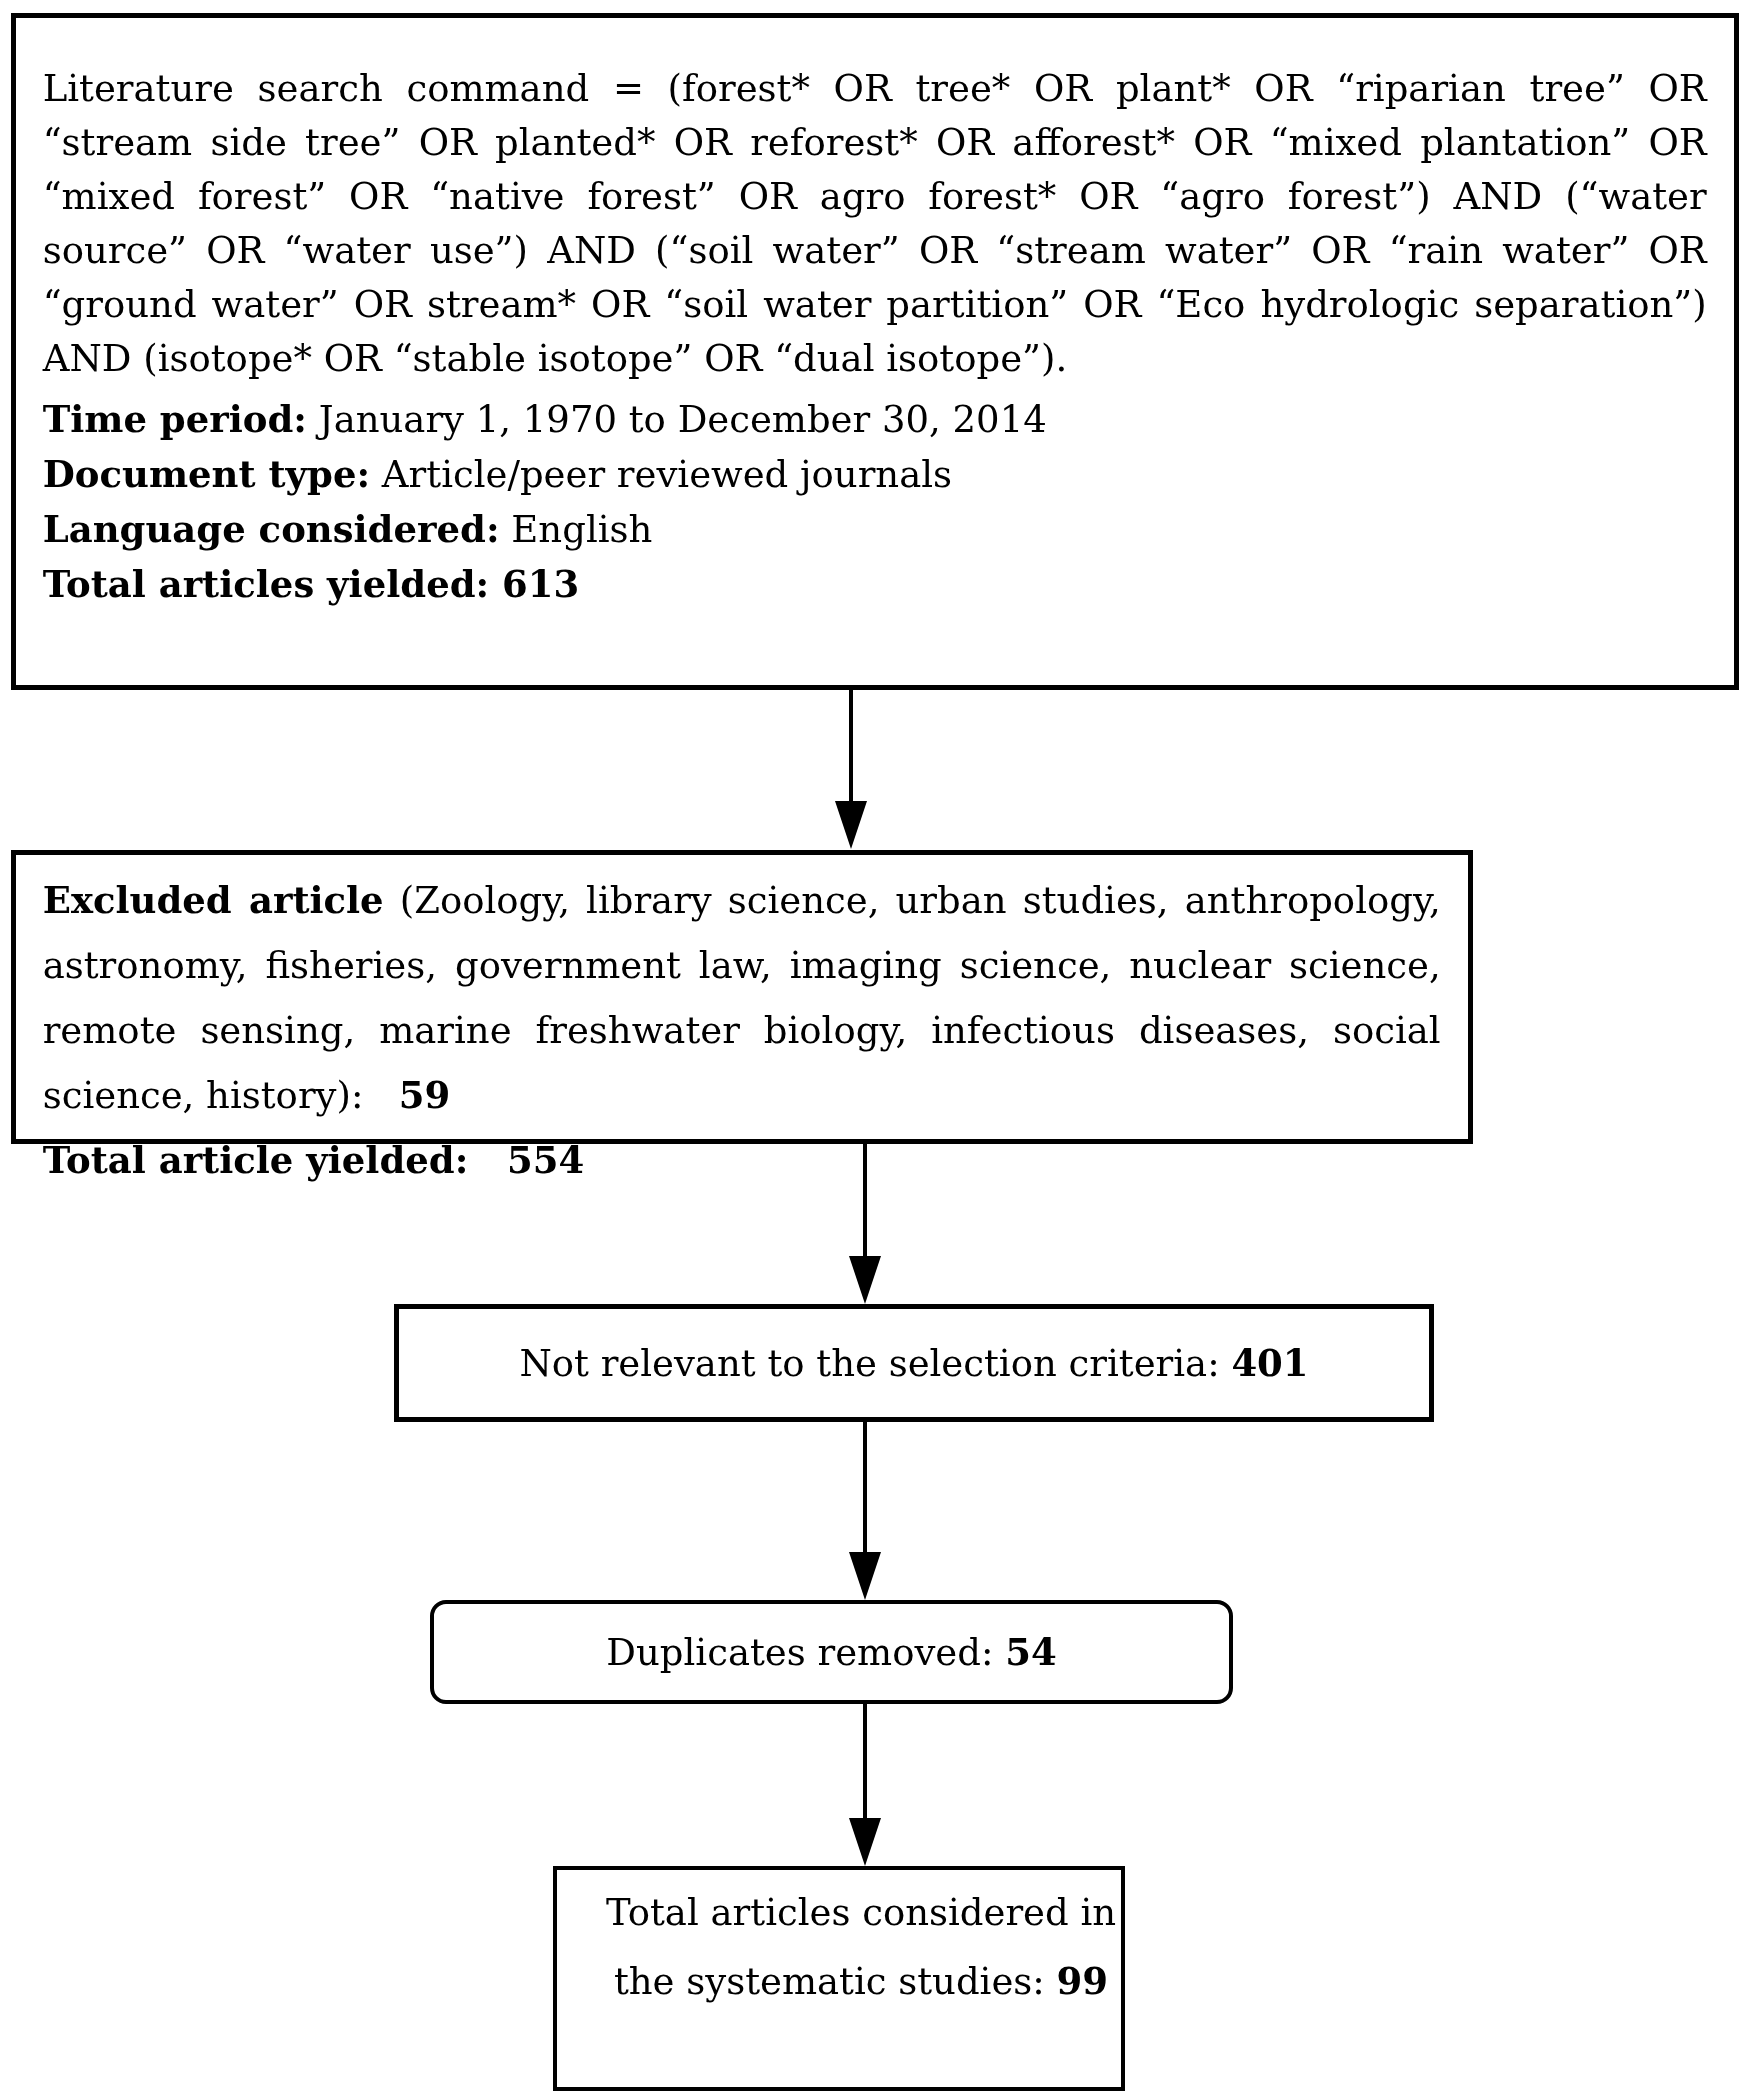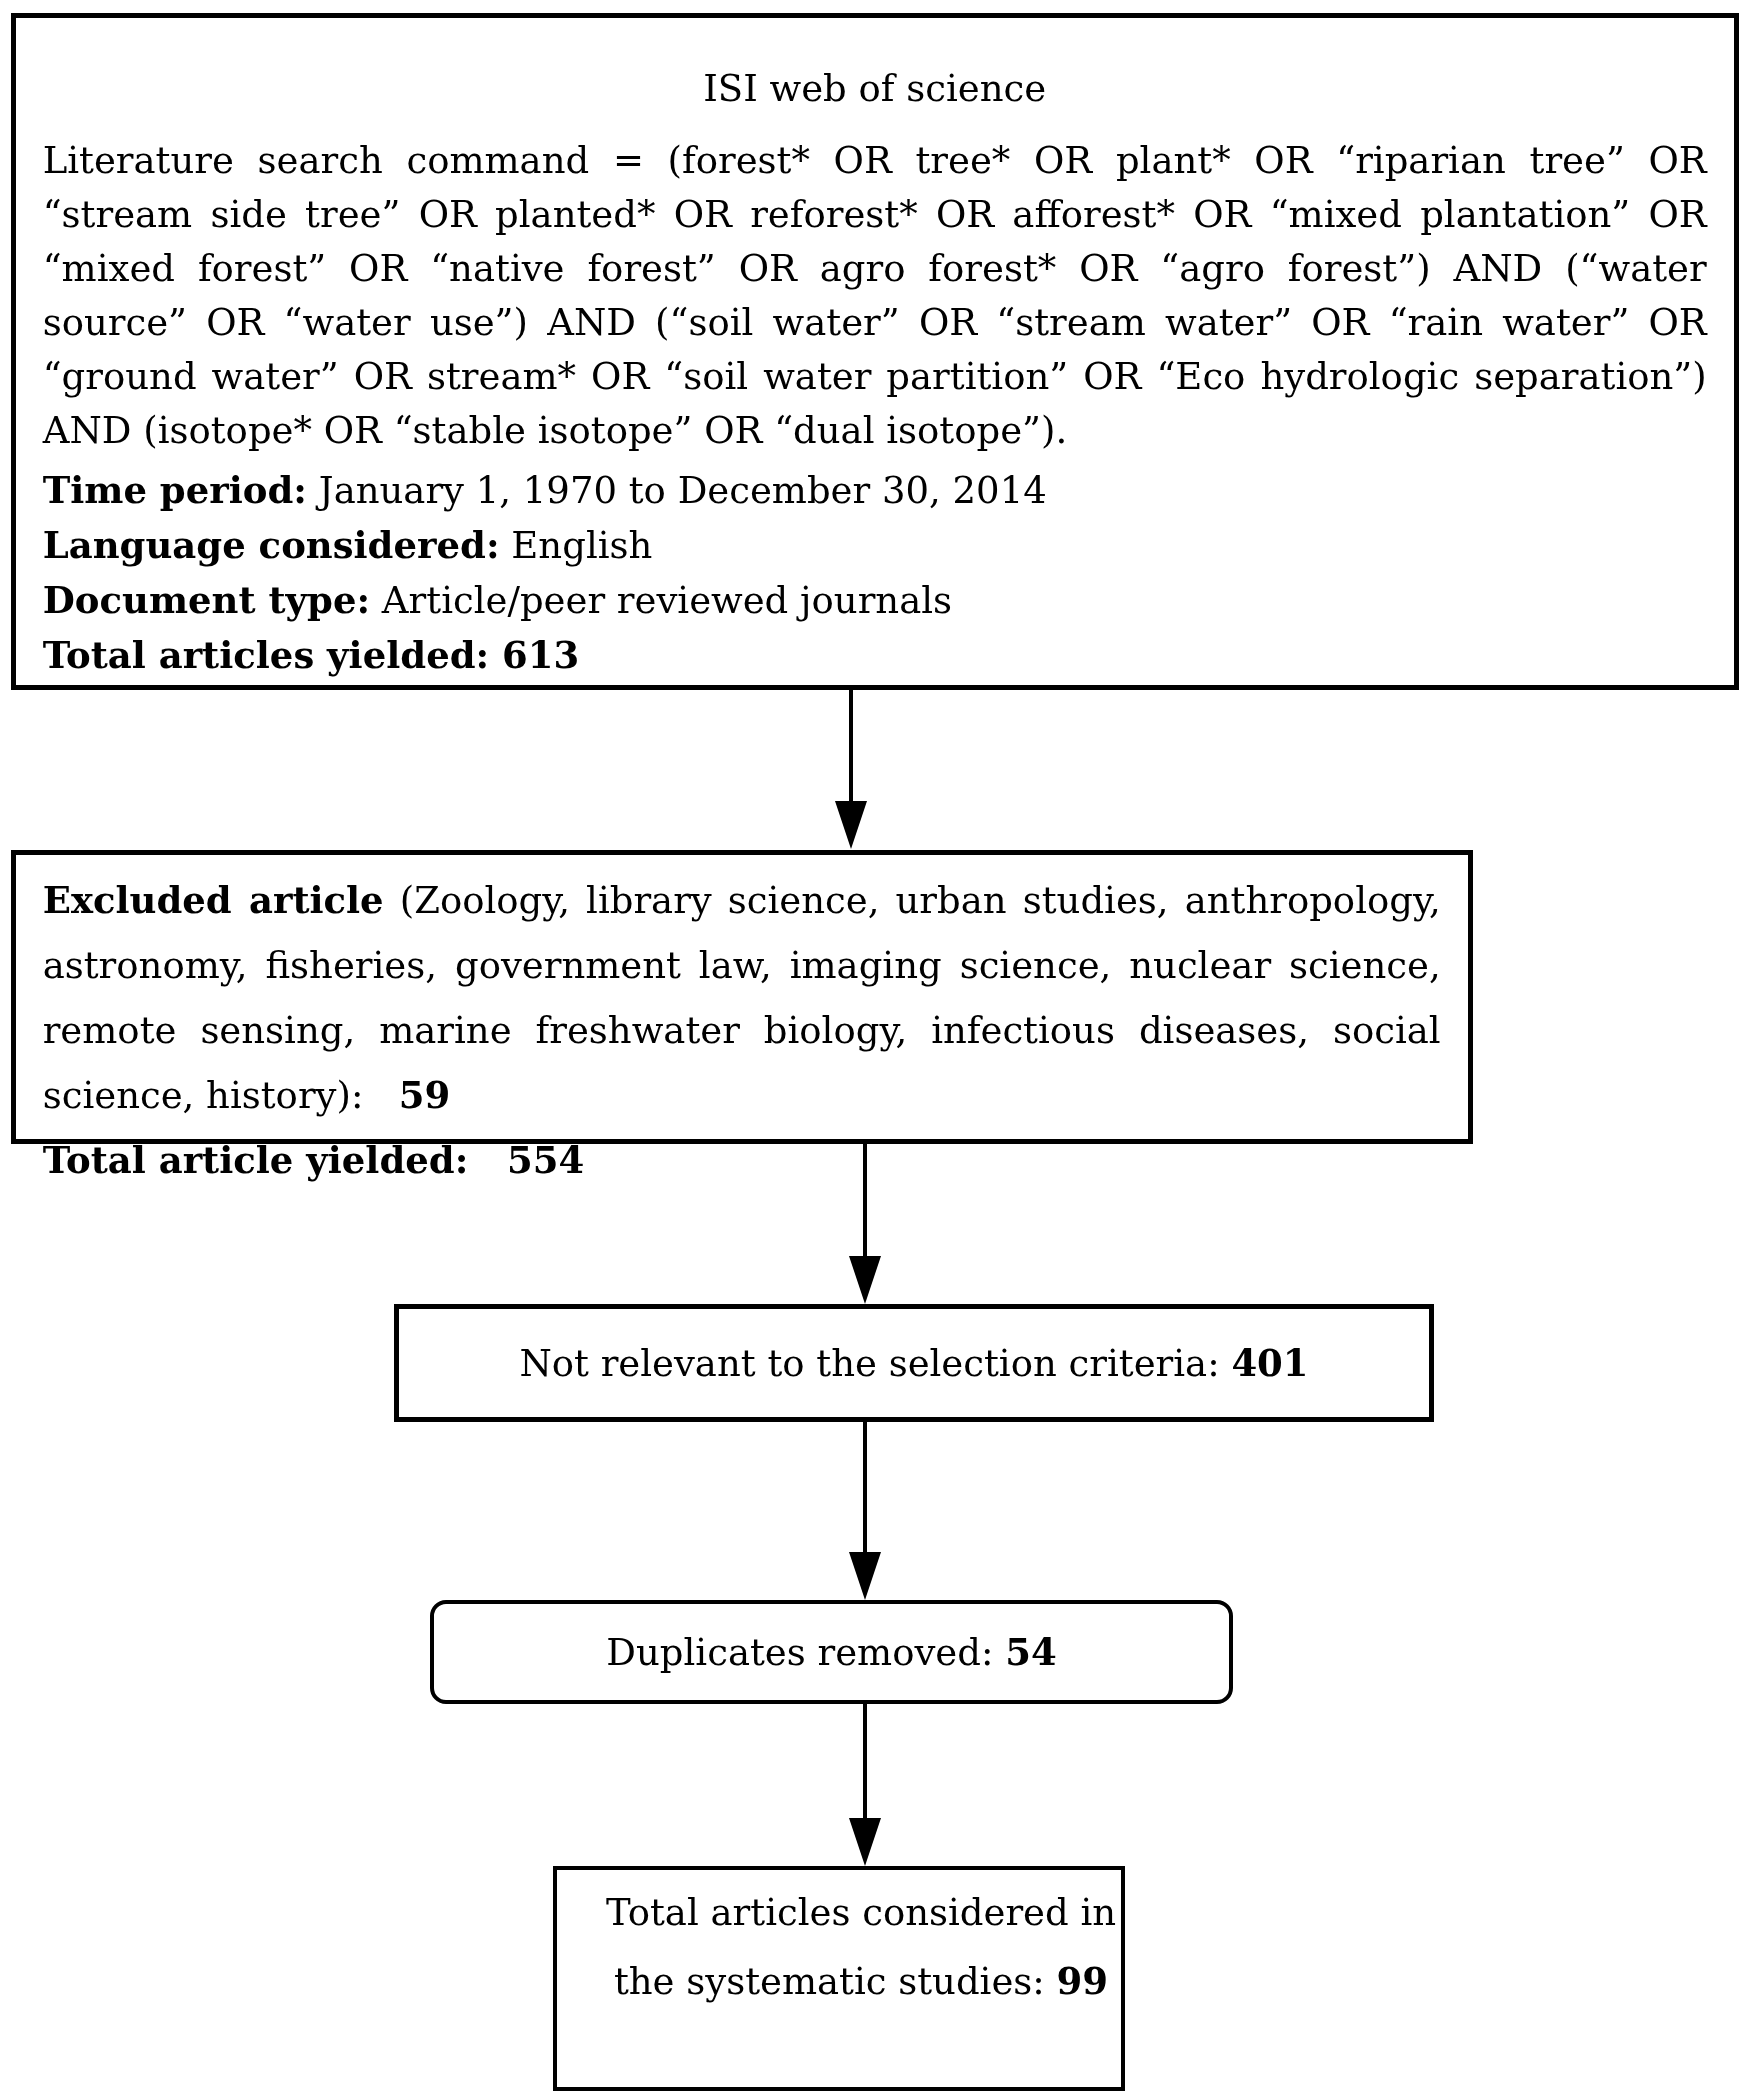--- a/index.html
+++ b/index.html
@@ -105,26 +105,25 @@
   .arrow2 { left: 849px; top: 1144px; height: 160px; }
   .arrow3 { left: 849px; top: 1422px; height: 178px; }
   .arrow4 { left: 849px; top: 1704px; height: 162px; }
 </style>
 </head>
 <body>
 
 <div class="canvas">
 
   <div class="box box1">
-    <div class="title">ISI web of science</div>
     <p class="para"><span>Literature search command = (forest* OR tree* OR plant* OR “riparian tree” OR “stream side tree” OR planted* OR reforest* OR afforest* OR “mixed plantation” OR “mixed forest” OR “native forest” OR agro forest* OR “agro forest”) AND (“water source” OR “water use”) AND (“soil water” OR “stream water” OR “rain water” OR “ground water” OR stream* OR “soil water partition” OR “Eco hydrologic separation”) AND (isotope* OR “stable isotope” OR “dual isotope”).</span></p>
     <div class="meta-block">
       <p class="meta-line"><span class="b">Time period:</span><span> January 1, 1970 to December 30, 2014</span></p>
+      <p class="meta-line"><span class="b">Document type:</span><span> Article/peer reviewed journals</span></p>
       <p class="meta-line"><span class="b">Language considered:</span><span> English</span></p>
-      <p class="meta-line"><span class="b">Document type:</span><span> Article/peer reviewed journals</span></p>
       <p class="meta-line"><span class="b">Total articles yielded: 613</span><span></span></p>
     </div>
   </div>
 
   <div class="arrow arrow1">
     <div class="shaft"></div>
     <div class="head"></div>
   </div>
 
   <div class="box box2">

